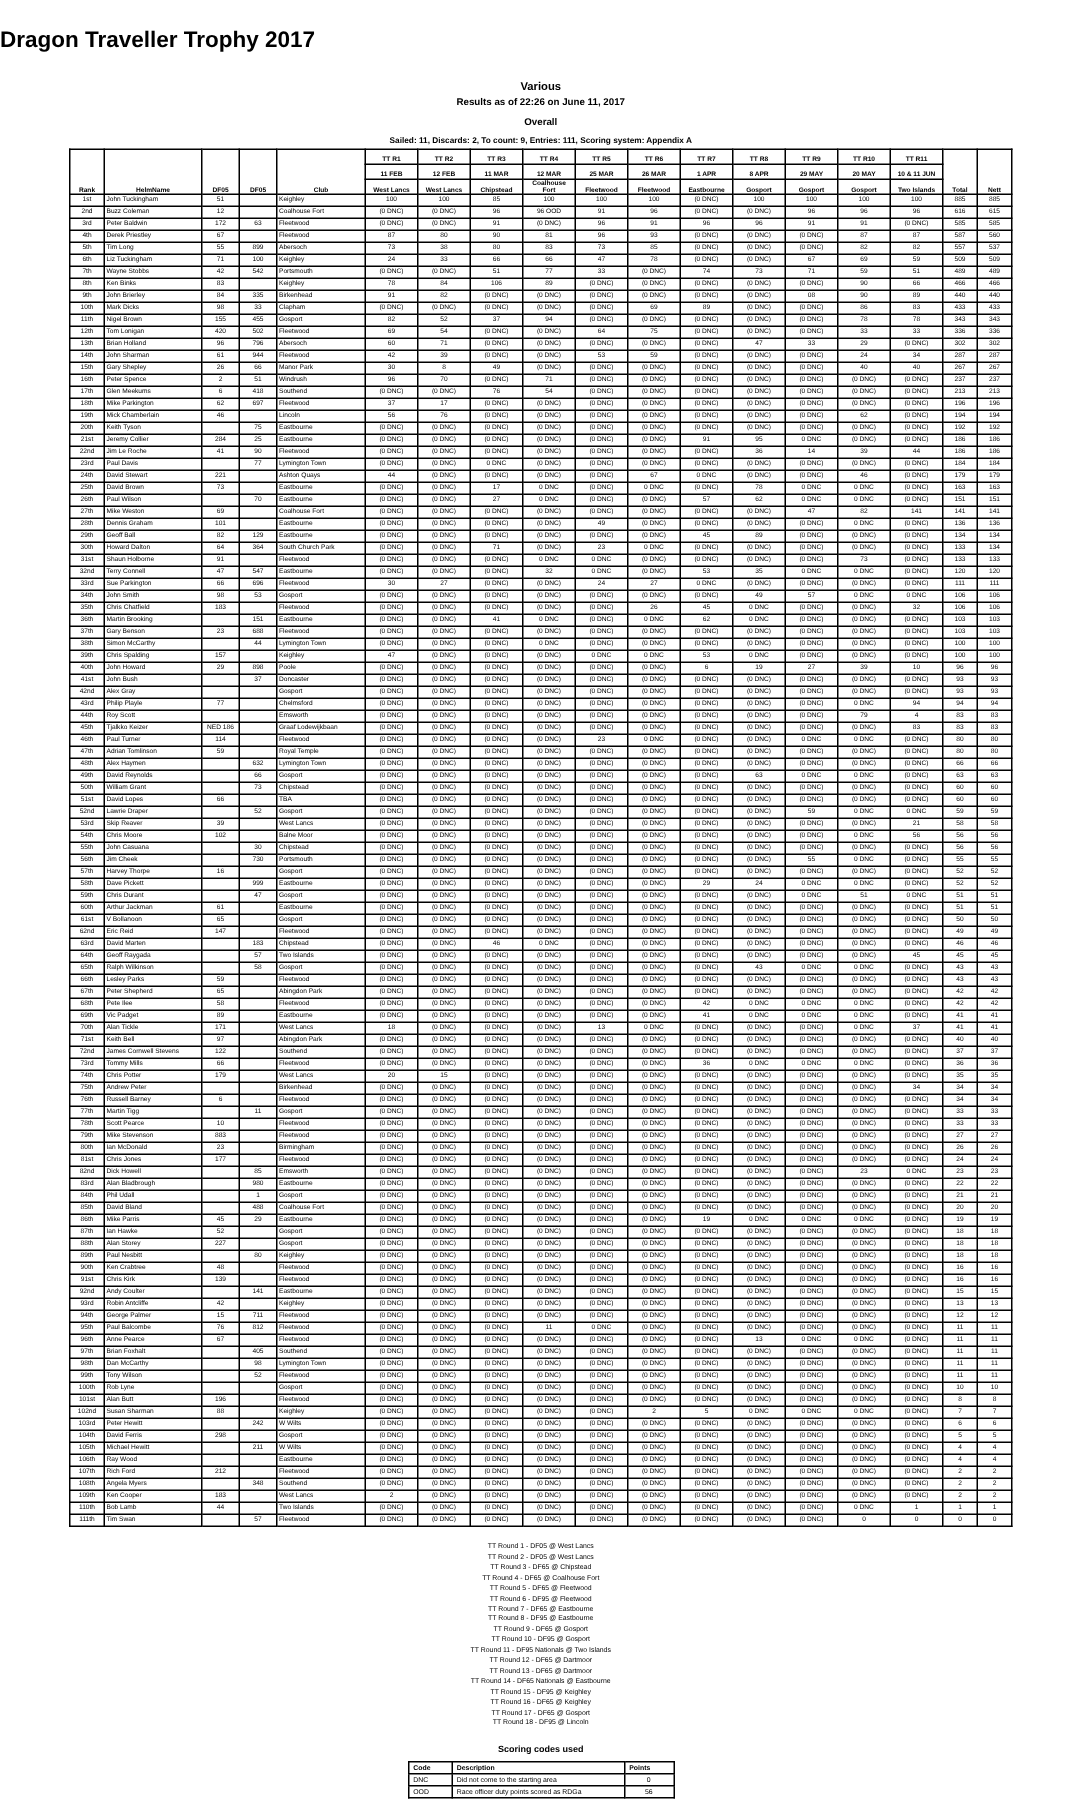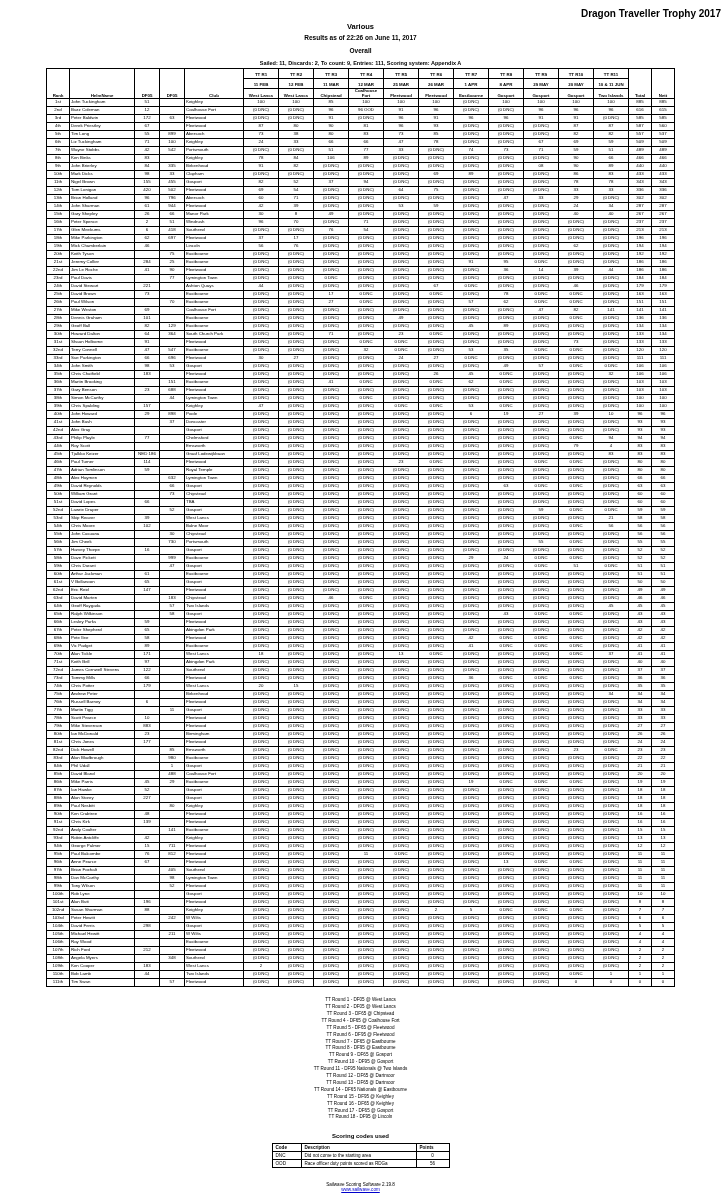--- a/index.html
+++ b/index.html
@@ -1,19 +1,19 @@
 <!DOCTYPE html>
 <html><head>
 <meta charset="utf-8">
 <style>
   html,body{margin:0;padding:0;background:#ffffff;}
   body{font-family:"Liberation Sans",sans-serif;color:#000;width:721px;}
   .page{width:721px;margin:0 auto;position:relative;}
-  .title{text-align:right;font-size:10px;font-weight:bold;margin-top:8px;}
-  .subtitle{text-align:center;font-size:7.5px;font-weight:bold;margin-top:3px;}
+  .title{text-align:left;font-size:15px;font-weight:bold;margin-top:18px;}
+  .subtitle{text-align:center;font-size:7.5px;font-weight:bold;margin-top:18px;}
   .results{text-align:center;font-size:6.5px;font-weight:bold;margin-top:3px;}
   .overall{text-align:center;font-size:6.5px;font-weight:bold;margin-top:6px;}
   .sailed{text-align:center;font-size:5.5px;font-weight:bold;margin-top:6px;}
   table.main{border-collapse:collapse;margin:2px auto 0 auto;font-size:4.4px;}
   table.main th, table.main td{border:0.5px solid #000;padding:0 1px;line-height:1.05;}
   table.main thead th{font-weight:bold;text-align:center;vertical-align:bottom;height:9px;}
   .hdr-race{font-weight:bold;}
   td.rank{text-align:center;width:20px;}
   td.helm{text-align:left;width:62px;}
   td.dfor{text-align:center;width:22px;}

